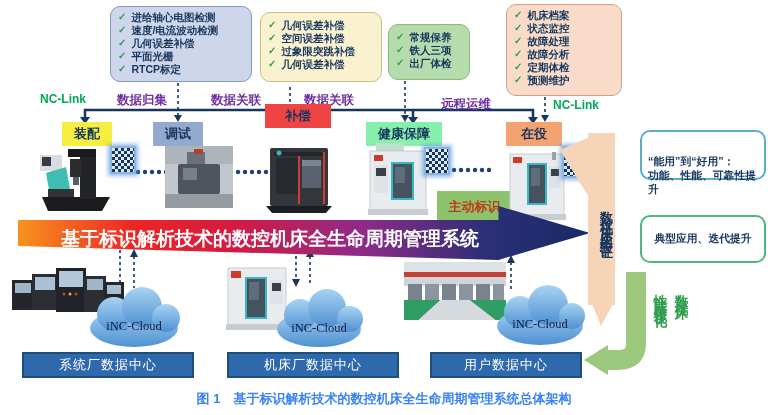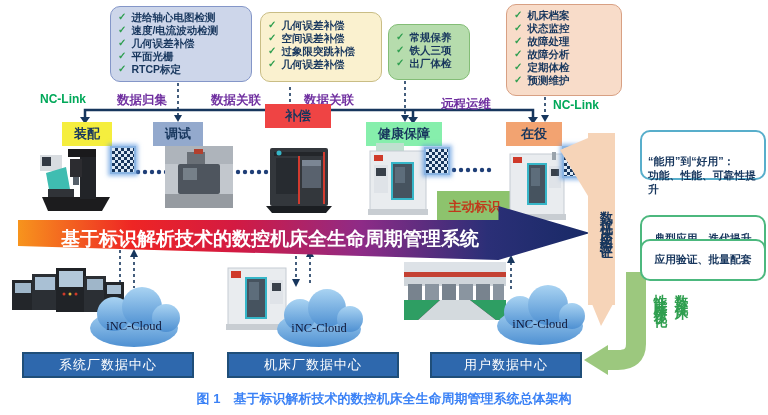--- a/index.html
+++ b/index.html
@@ -308,21 +308,20 @@
   <div class="ribbon-flare"></div>
   <div class="ribbon"></div>
   <div class="ribbon-tail"></div>
   <div class="ribbon-text vtext">数控机床应用验证</div>
 
   <div class="rbox" style="top:130px;height:46px;border-color:#58aecb;padding:23px 6px;">
     <div>“能用”到“好用”：</div>
     <div>功能、性能、可靠性提升</div>
   </div>
   <div class="rbox" style="top:183px;height:48px;border-color:#4cb87e;display:flex;align-items:center;justify-content:center;margin-top:32px;">典型应用、迭代提升</div>
-  <div class="rbox" style="top:239px;height:42px;border-color:#4cb87e;display:flex;align-items:center;justify-content:center;">应用验证、批量配套</div>
 
   <div class="abs" style="left:12px;top:266px;">
     <svg width="112" height="52" viewBox="0 0 112 52">
       <rect x="0" y="14" width="22" height="30" fill="#23262a"></rect>
         <rect x="3" y="17" width="16" height="10" fill="#9fb6c9"></rect>
       <rect x="20" y="8" width="26" height="36" fill="#2b2f34"></rect>
         <rect x="23" y="11" width="20" height="13" fill="#a9c0d4"></rect>
       <rect x="44" y="2" width="30" height="44" fill="#202327"></rect>
         <rect x="47" y="5" width="24" height="16" fill="#b2c8da"></rect>
       <circle cx="52" cy="28" r="1.5" fill="#cf3a2a"></circle>

